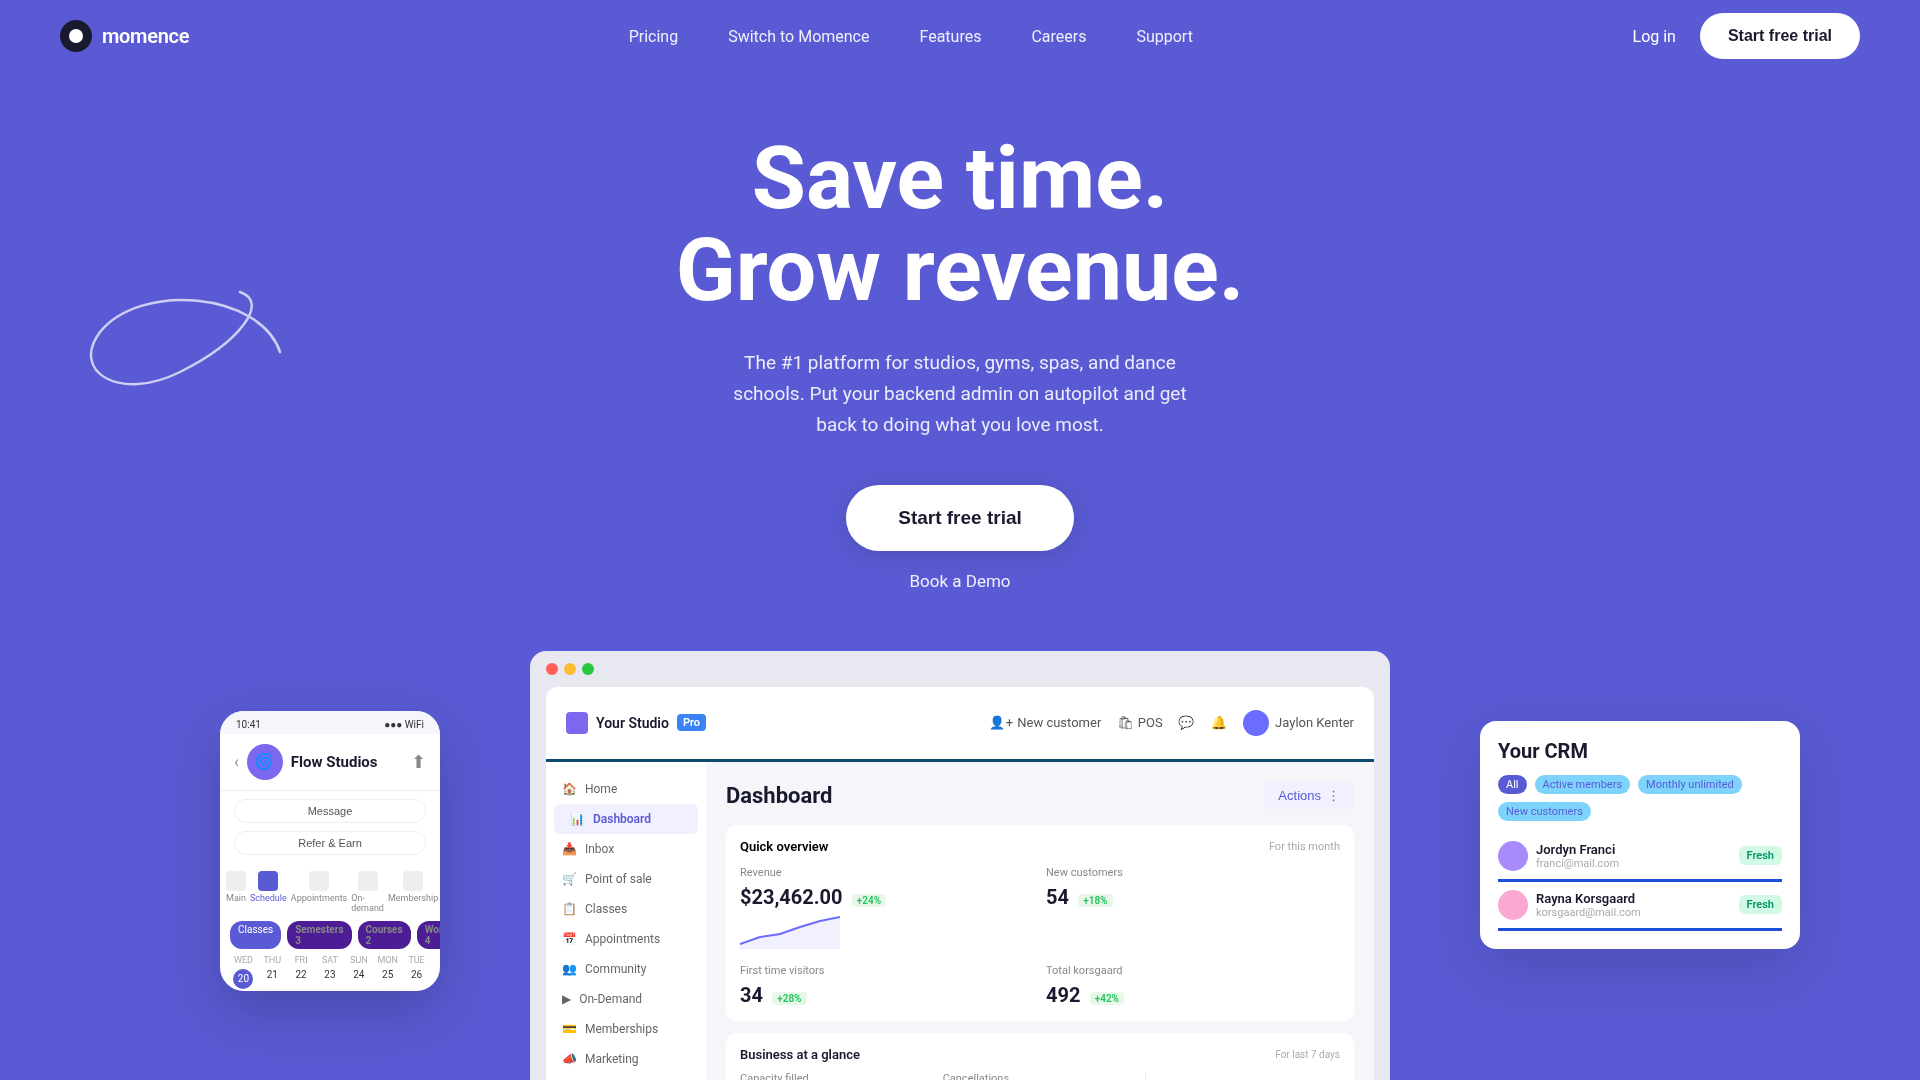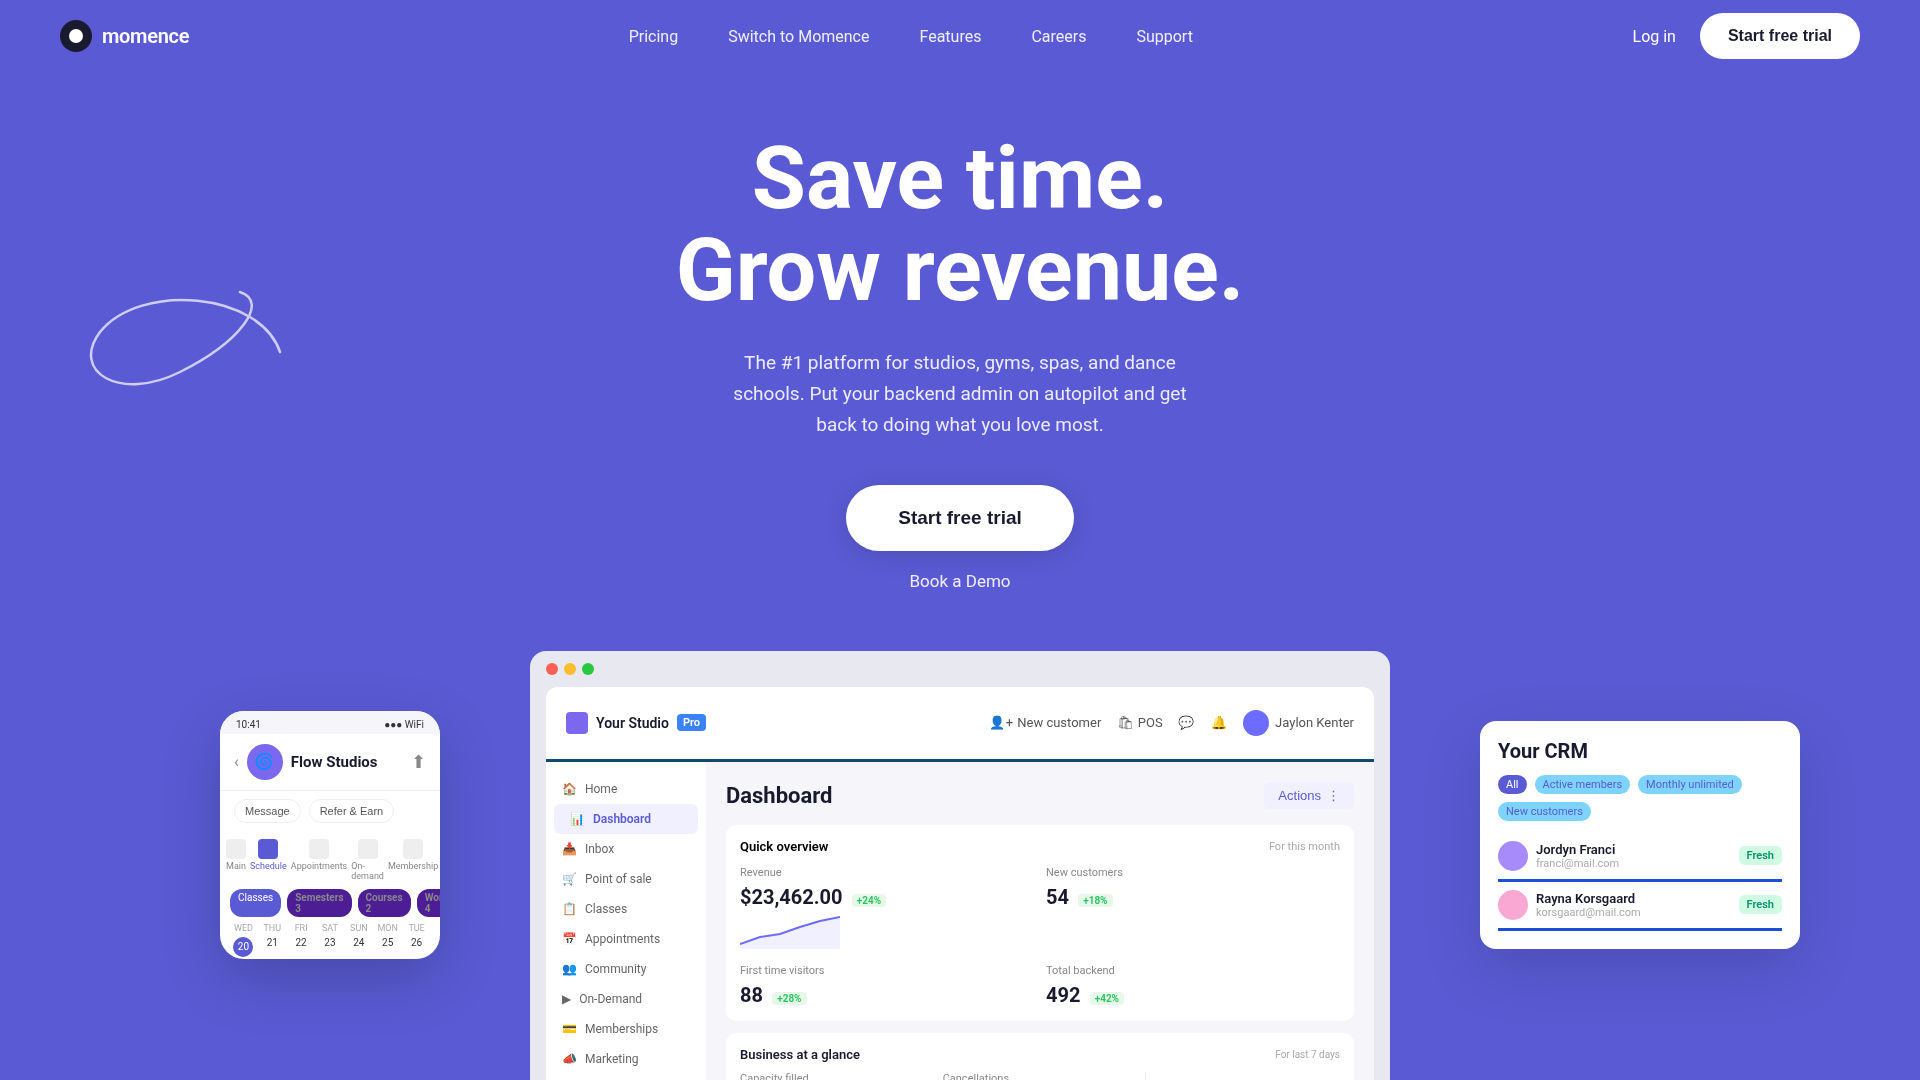--- a/index.html
+++ b/index.html
@@ -346,20 +346,21 @@
     }
     .mobile-studio-name {
       font-size: 15px;
       font-weight: 700;
       color: #1a1a2e;
     }
     .mobile-actions {
       display: flex;
       gap: 8px;
       padding: 8px 14px;
+      flex-direction: column;
     }
     .mobile-action-btn {
       border: 1px solid #eee;
       border-radius: 20px;
       padding: 5px 10px;
       font-size: 11px;
       color: #555;
       background: white;
     }
     .mobile-nav {
@@ -771,26 +772,26 @@
               <div>
                 <div class="metric-label">New customers</div>
                 <div>
                   <span class="metric-value">54</span>
                   <span class="metric-badge">+18%</span>
                 </div>
               </div>
               <div>
                 <div class="metric-label">First time visitors</div>
                 <div>
-                  <span class="metric-value">88</span>
+                  <span class="metric-value">34</span>
                   <span class="metric-badge">+28%</span>
                 </div>
               </div>
               <div>
-                <div class="metric-label">Total backend</div>
+                <div class="metric-label">Total korsgaard</div>
                 <div>
                   <span class="metric-value">492</span>
                   <span class="metric-badge">+42%</span>
                 </div>
               </div>
             </div>
           </div>
 
           <div class="biz-card">
             <div class="biz-header">

